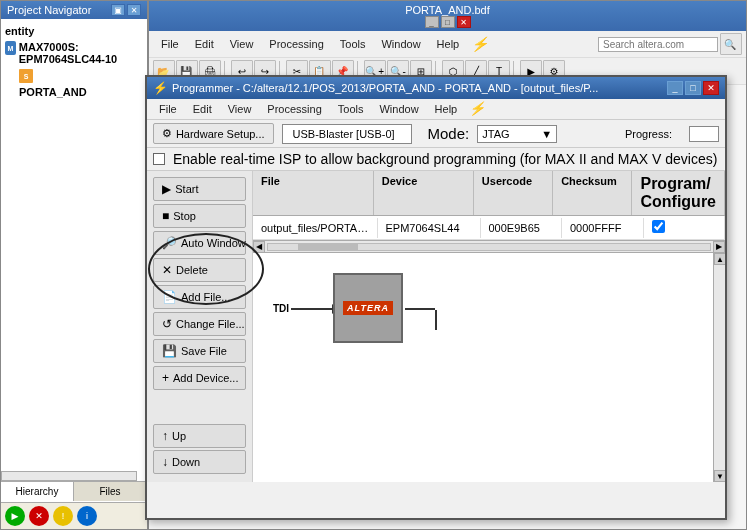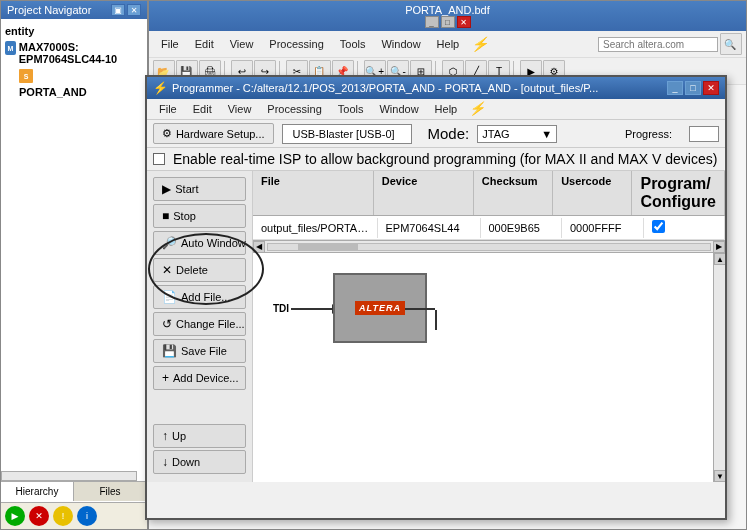--- a/index.html
+++ b/index.html
@@ -375,21 +375,21 @@
     }
     .scroll-v-track {
       flex: 1;
       background: #e8e8e8;
     }
 
     
     .altera-chip {
       position: absolute;
       left: 80px; top: 20px;
-      width: 94px; height: 70px;
+      width: 70px; height: 70px;
       background: #a0a0a0;
       border: 2px solid #666;
       display: flex; align-items: center; justify-content: center;
       flex-direction: column;
     }
     .altera-logo {
       background: #cc3300;
       color: white;
       font-size: 9px;
       font-weight: bold;
@@ -654,25 +654,25 @@
 
     <div class="prog-content">
 
       <div class="prog-table-header">
         <div class="col col-file">
           <span>File</span>
         </div>
         <div class="col col-device">
           <span>Device</span>
         </div>
+        <div class="col col-usercode">
+          <span>Usercode</span>
+        </div>
         <div class="col col-checksum">
           <span>Checksum</span>
-        </div>
-        <div class="col col-usercode">
-          <span>Usercode</span>
         </div>
         <div class="col col-progcfg" style="font-size:16px;">Program/<br>Configure</div>
       </div>
 
       <div class="prog-table-row">
         <div class="cell col-file">output_files/PORTA_AND...</div>
         <div class="cell col-device">EPM7064SL44</div>
         <div class="cell col-checksum">000E9B65</div>
         <div class="cell col-usercode">0000FFFF</div>
         <div class="cell col-progcfg">

